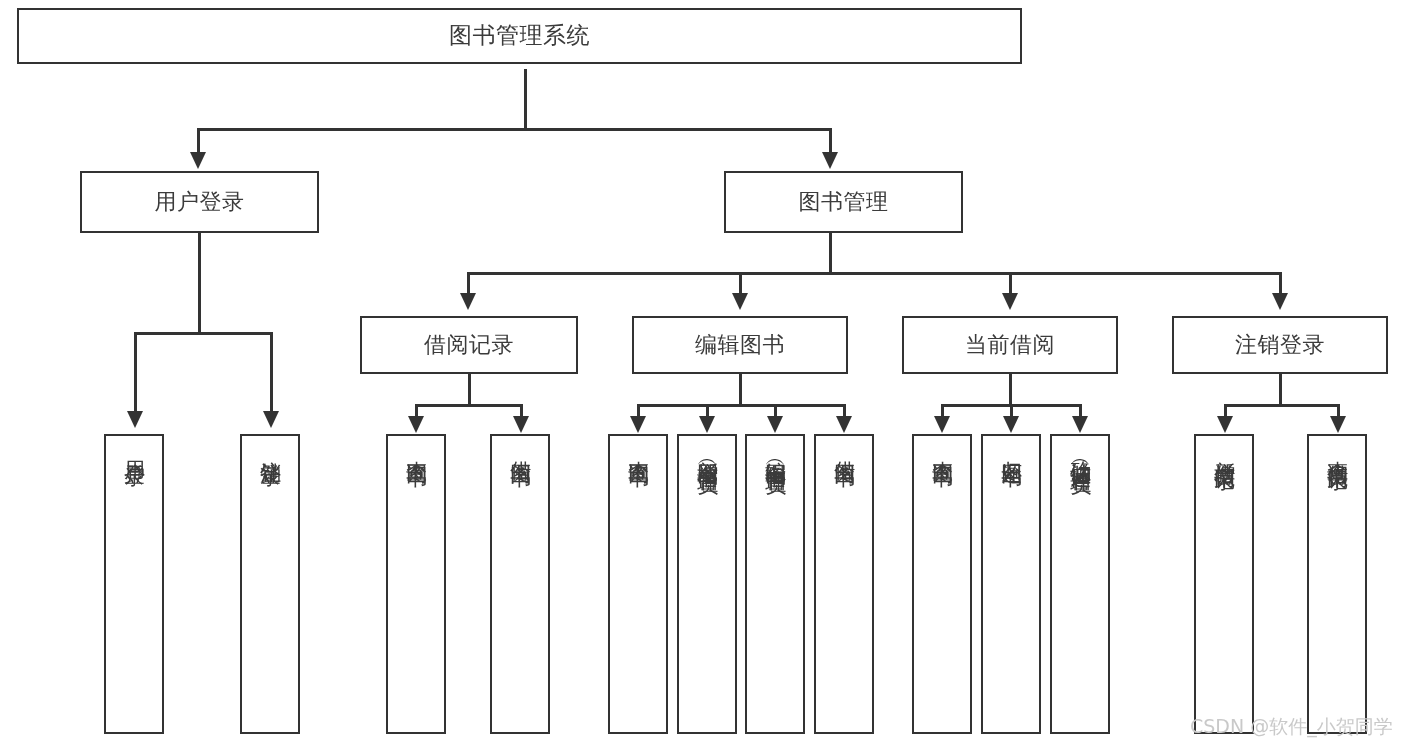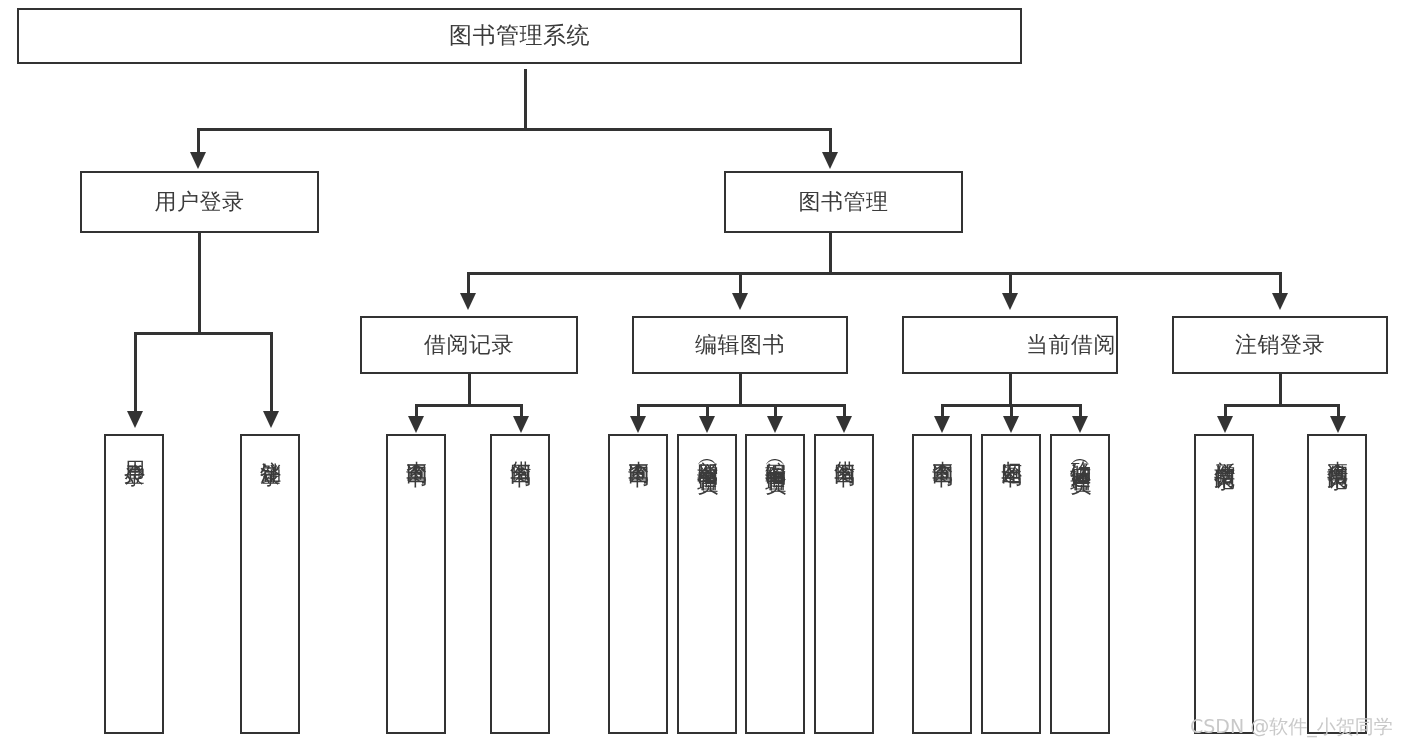--- a/index.html
+++ b/index.html
@@ -122,21 +122,21 @@
   <div class="arrow" style="left:1002px; top:293px;"></div>
   <div class="conn vline" style="left:1279px; top:272px; height:24px;"></div>
   <div class="arrow" style="left:1272px; top:293px;"></div>
 
   <div class="node horiz" style="left:360px; top:316px; width:218px; height:58px;">
     <span class="node-label">借阅记录</span>
   </div>
   <div class="node horiz" style="left:632px; top:316px; width:216px; height:58px;">
     <span class="node-label">编辑图书</span>
   </div>
-  <div class="node horiz" style="left:902px; top:316px; width:216px; height:58px;justify-content:flex-end;">
+  <div class="node horiz" style="left:902px; top:316px; width:216px; height:58px;">
     <span class="node-label">当前借阅</span>
   </div>
   <div class="node horiz" style="left:1172px; top:316px; width:216px; height:58px;">
     <span class="node-label">注销登录</span>
   </div>
 
   <div class="conn vline" style="left:468px; top:374px; height:32px;"></div>
   <div class="conn hline" style="left:415px; top:404px; width:107px;"></div>
   <div class="conn vline" style="left:415px; top:404px; height:15px;"></div>
   <div class="arrow" style="left:408px; top:416px;"></div>

